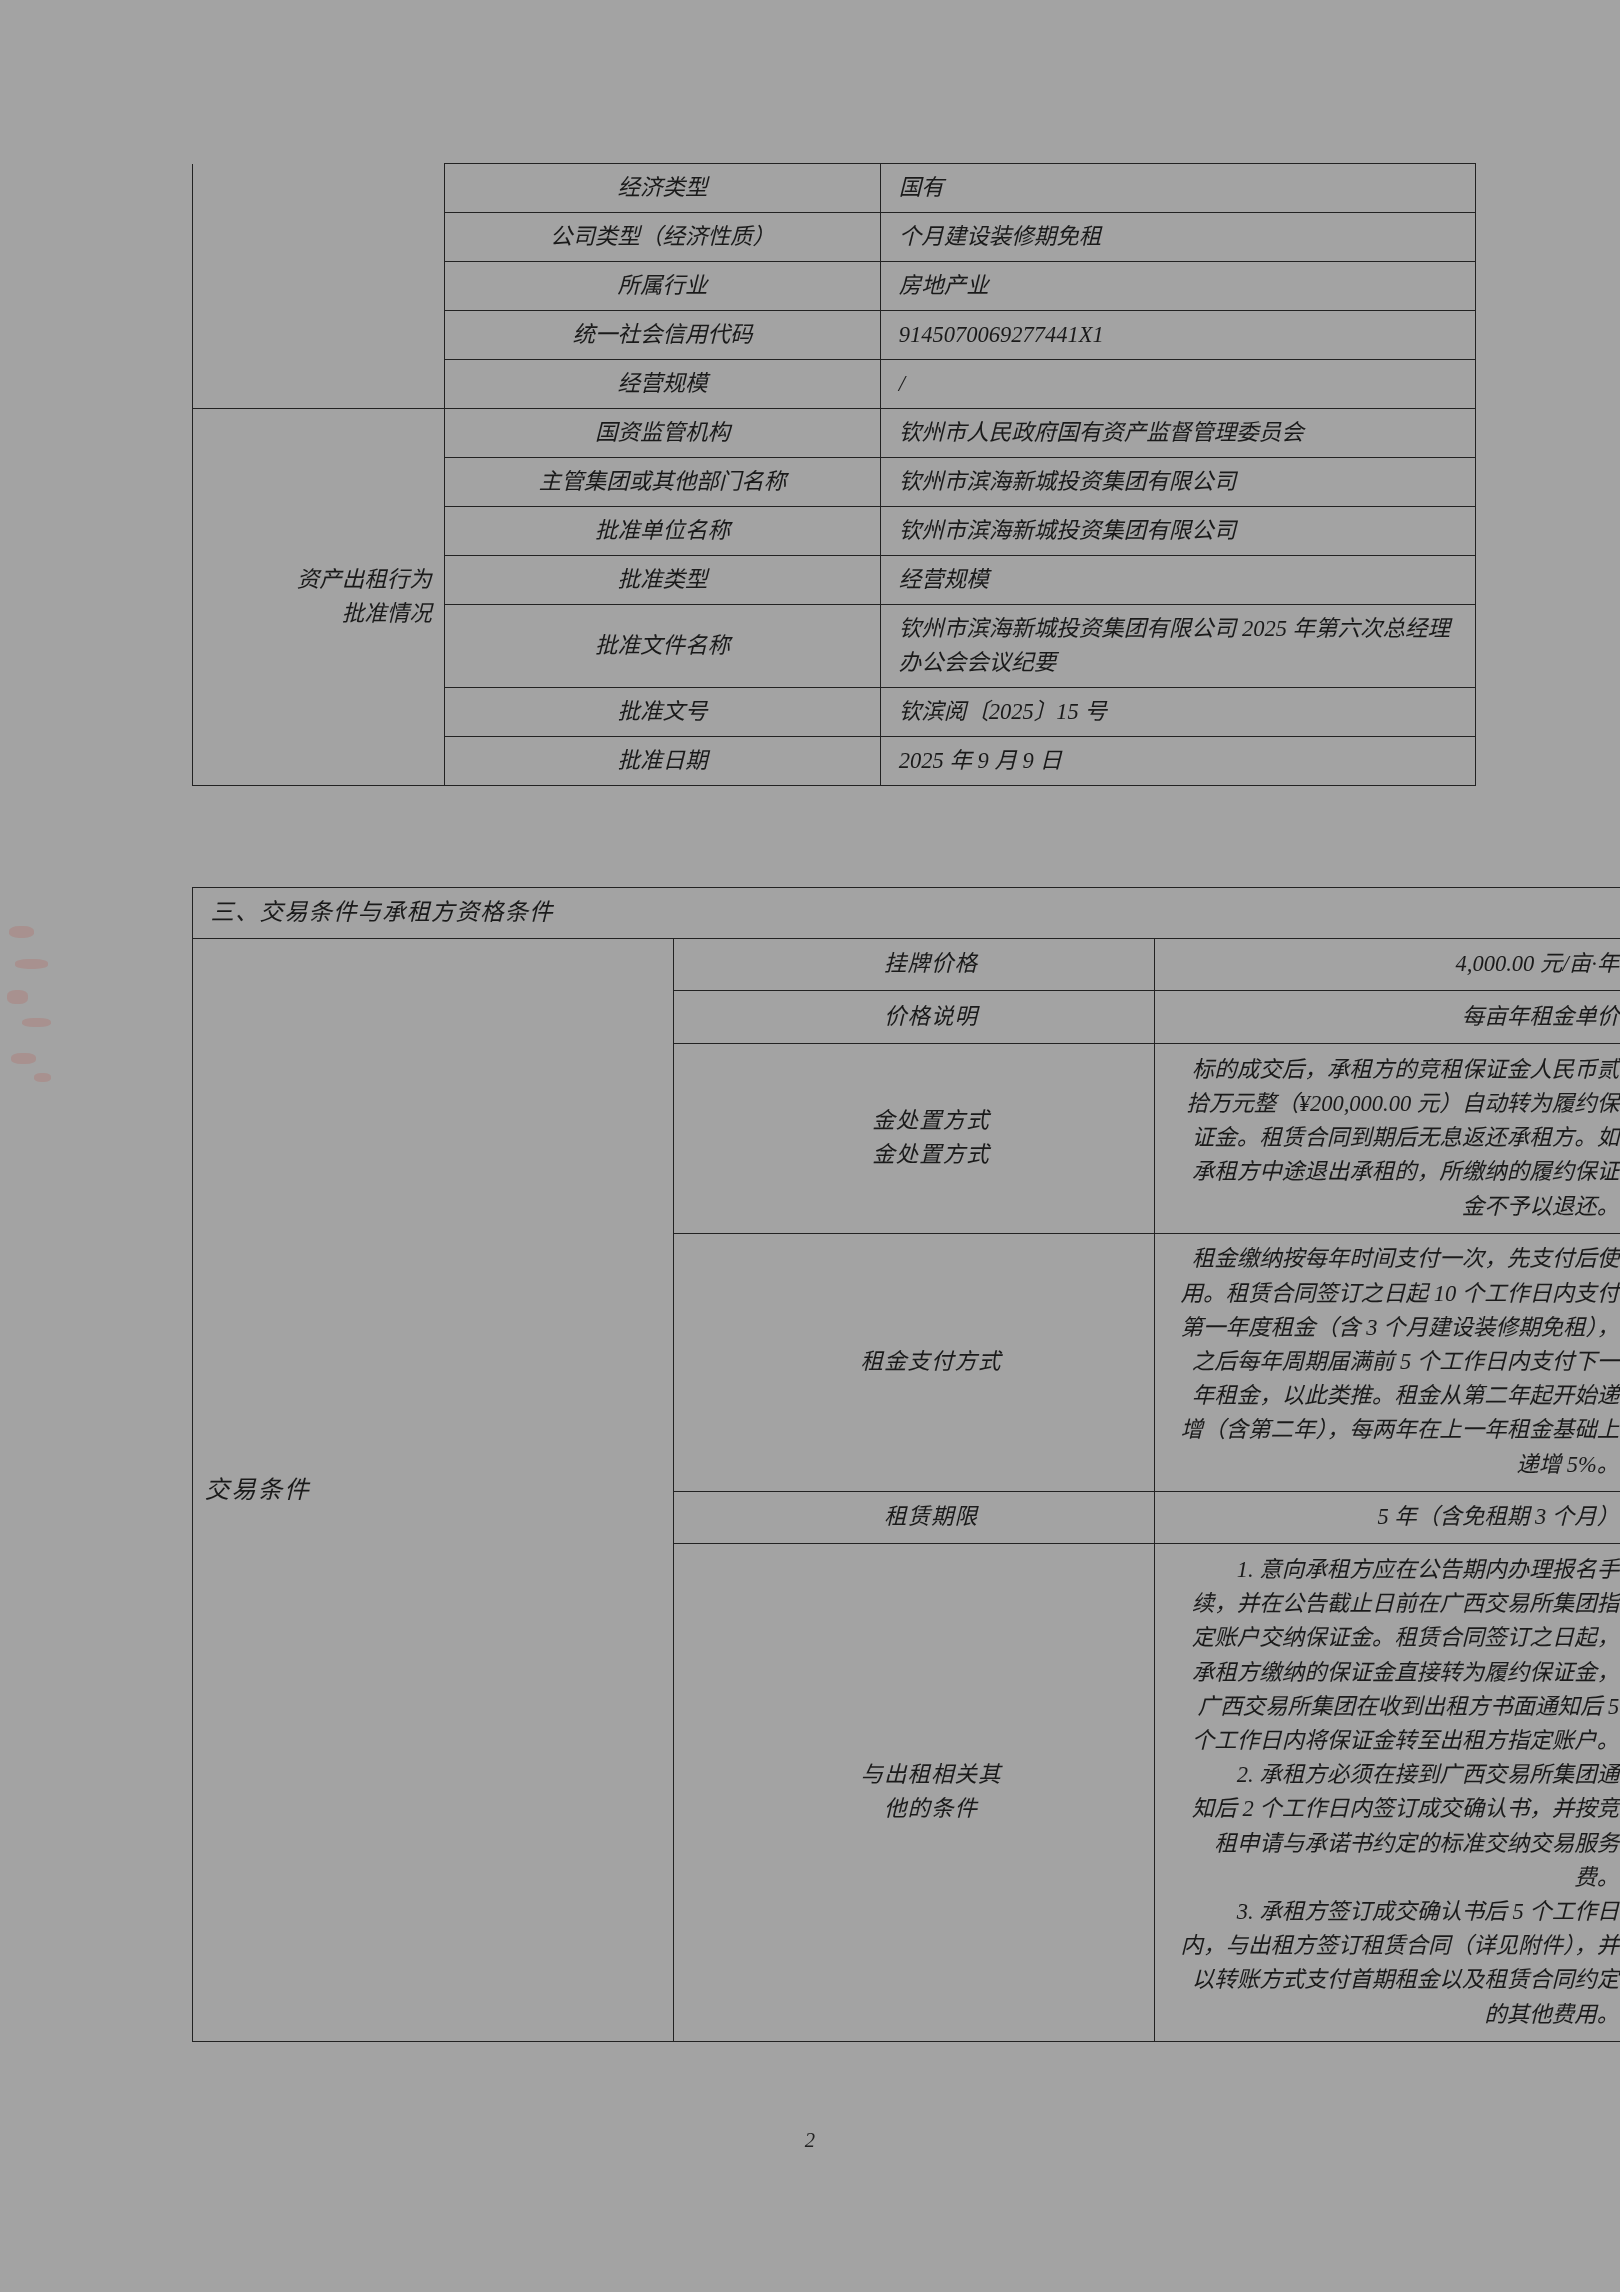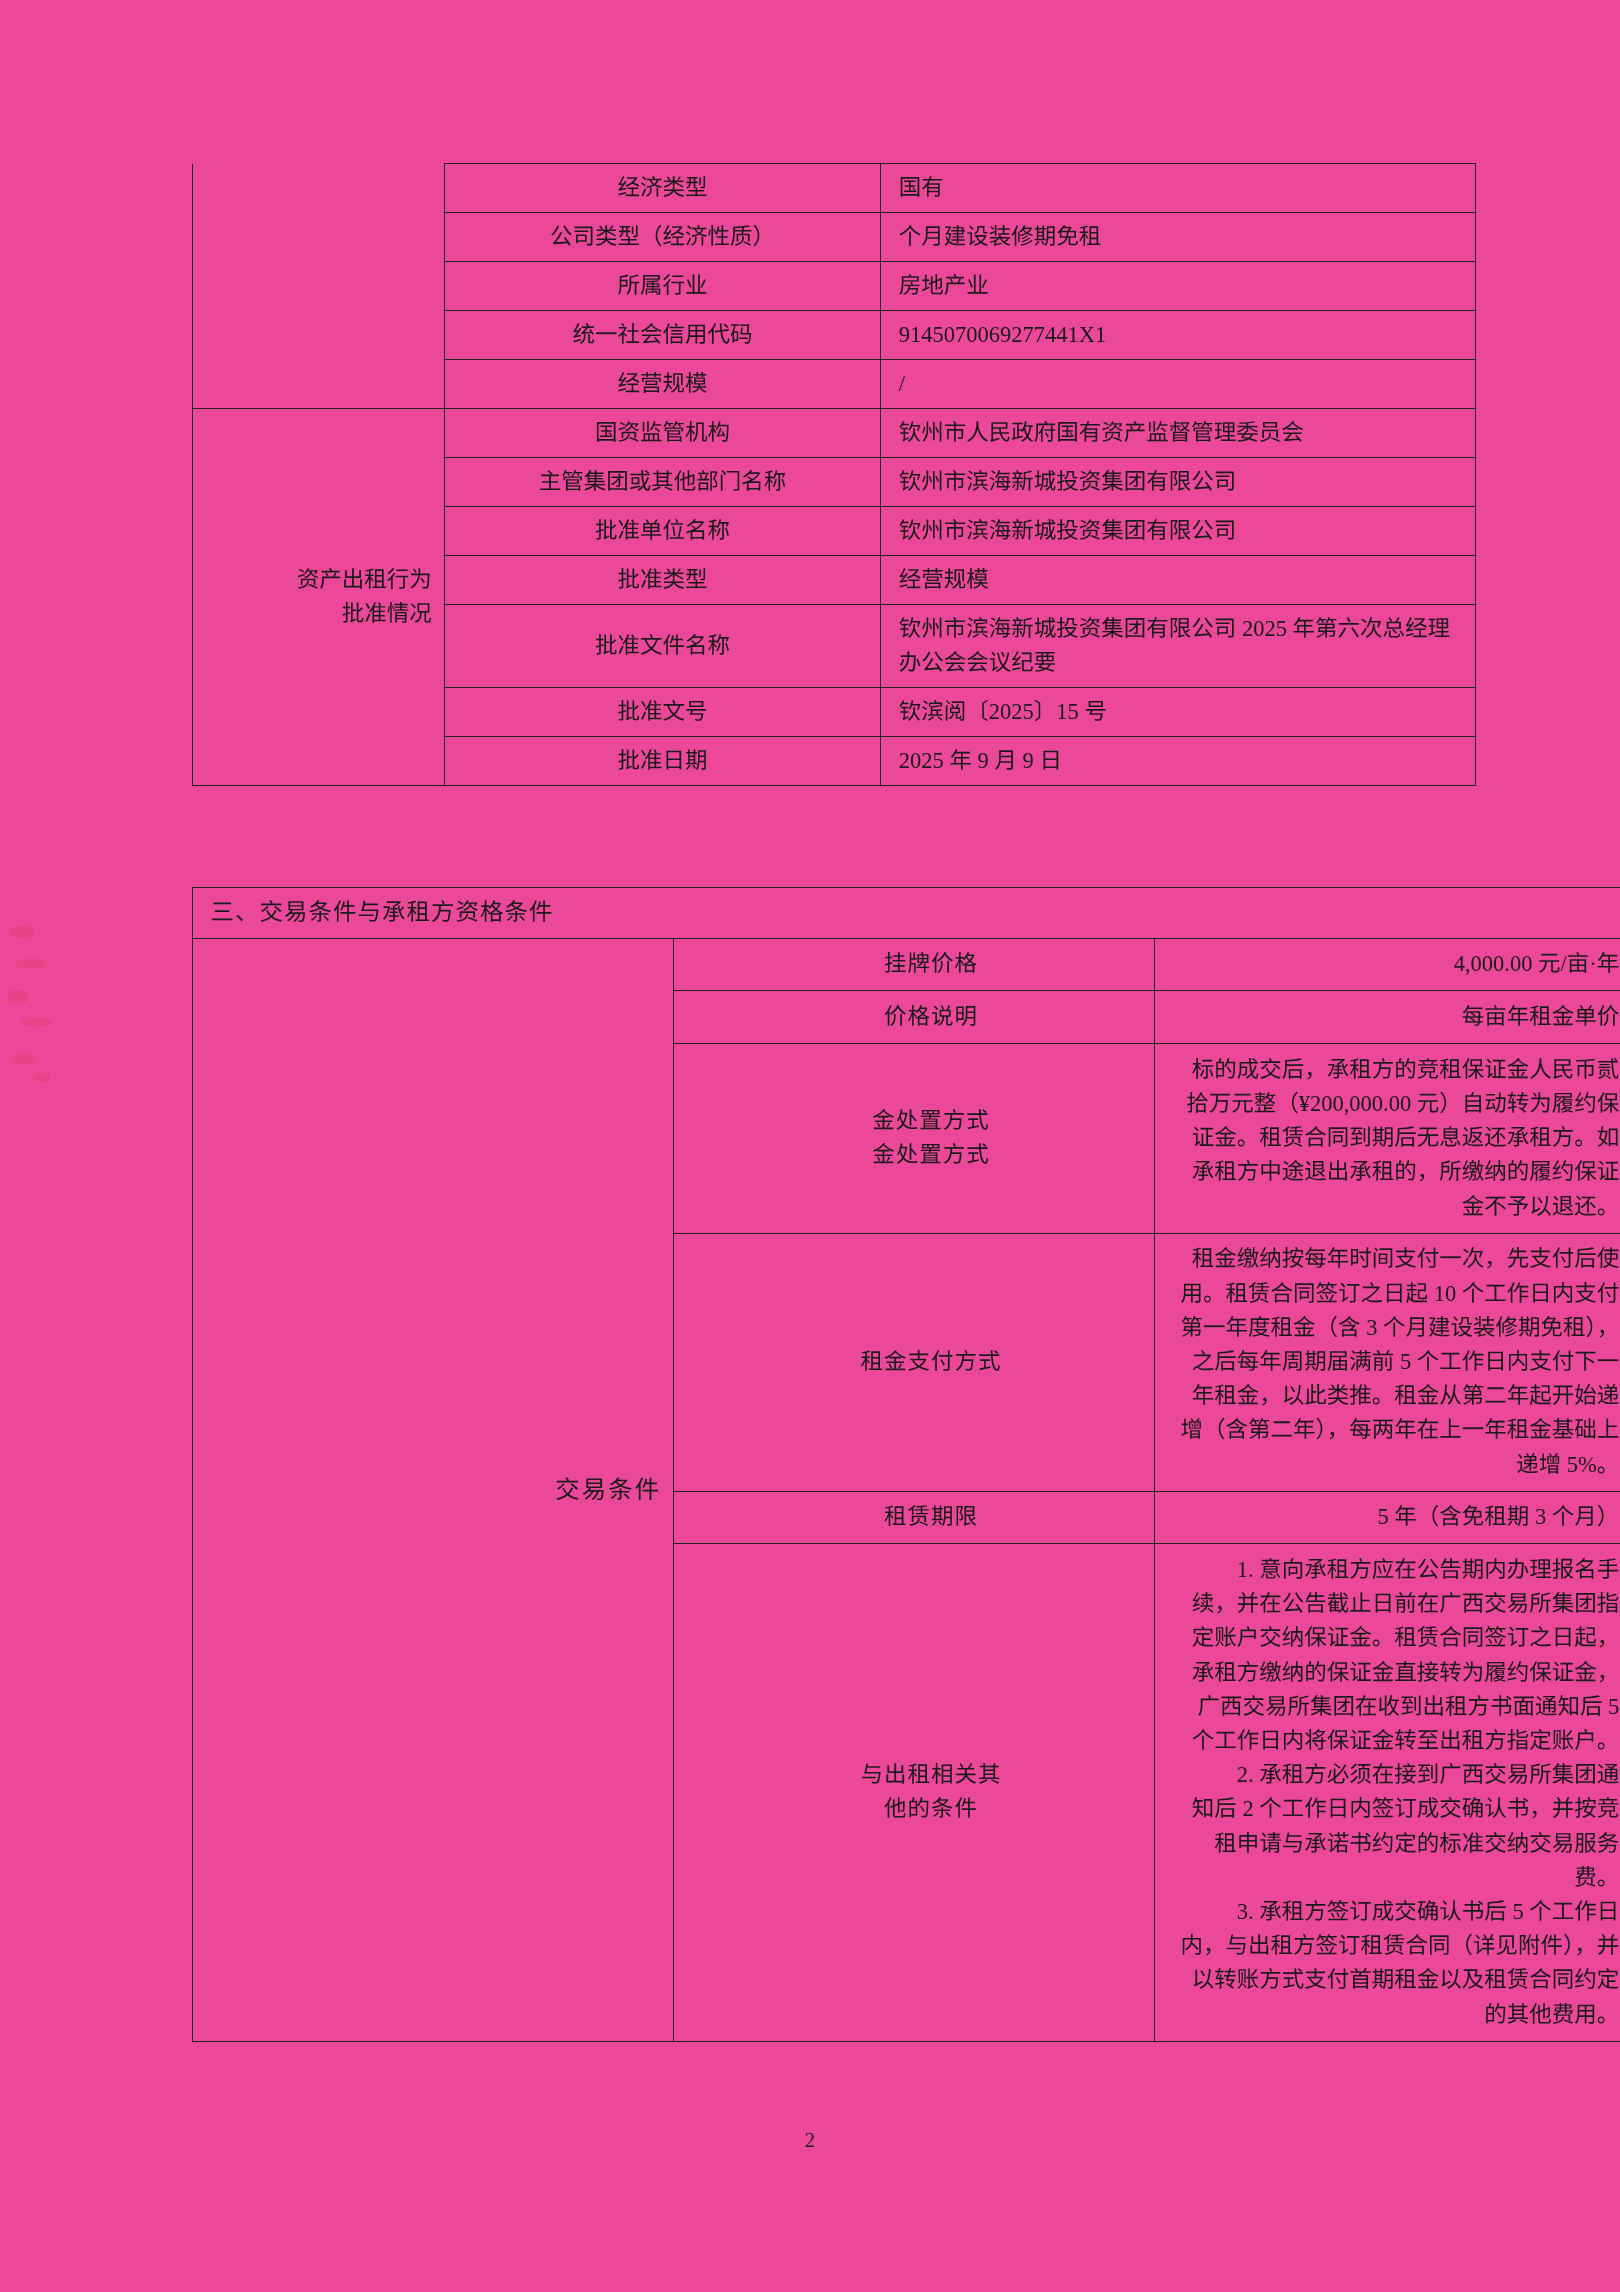--- a/index.html
+++ b/index.html
@@ -11,21 +11,22 @@
     width: 1620px;
     height: 2293px;
     position: relative;
     font-family: "Liberation Serif", "DejaVu Serif", serif;
     color: #1a1a1a;
     overflow: hidden;
   }
   .page {
     position: absolute;
     inset: 0;
-    background: #ec4899;
+    background: #a3a3a3;
+    font-style: italic;
   }
   
   .stamp {
     position: absolute;
     left: 4.9px;
     top: 916px;
     width: 78px;
     height: 176px;
     opacity: 0.30;
     pointer-events: none;
@@ -65,21 +66,21 @@
     left: 192px;
     top: 887px;
     width: 1444px;
   }
   .sec3-title td {
     text-align: left;
     padding-left: 17.6px;
     font-size: 23.5px;
     letter-spacing: 1px;
   }
-  .sec3 .c-left { width: 227px; text-align: right; font-size: 24.5px; letter-spacing: 2px;}
+  .sec3 .c-left { width: 227px; text-align: left; font-size: 24.5px; letter-spacing: 2px;}
   .sec3 .c-mid  { width: 227px; text-align: center; letter-spacing: 1px; padding-left: 46px;}
   .sec3 .c-val  { text-align: right; padding: 8.8px 15.7px; }
   .indent-p { text-indent: 2em; margin: 0; }
 
   .pagenum {
     position: absolute;
     left: 0; right: 0;
     top: 2129px;
     text-align: center;
     font-size: 20.6px;

